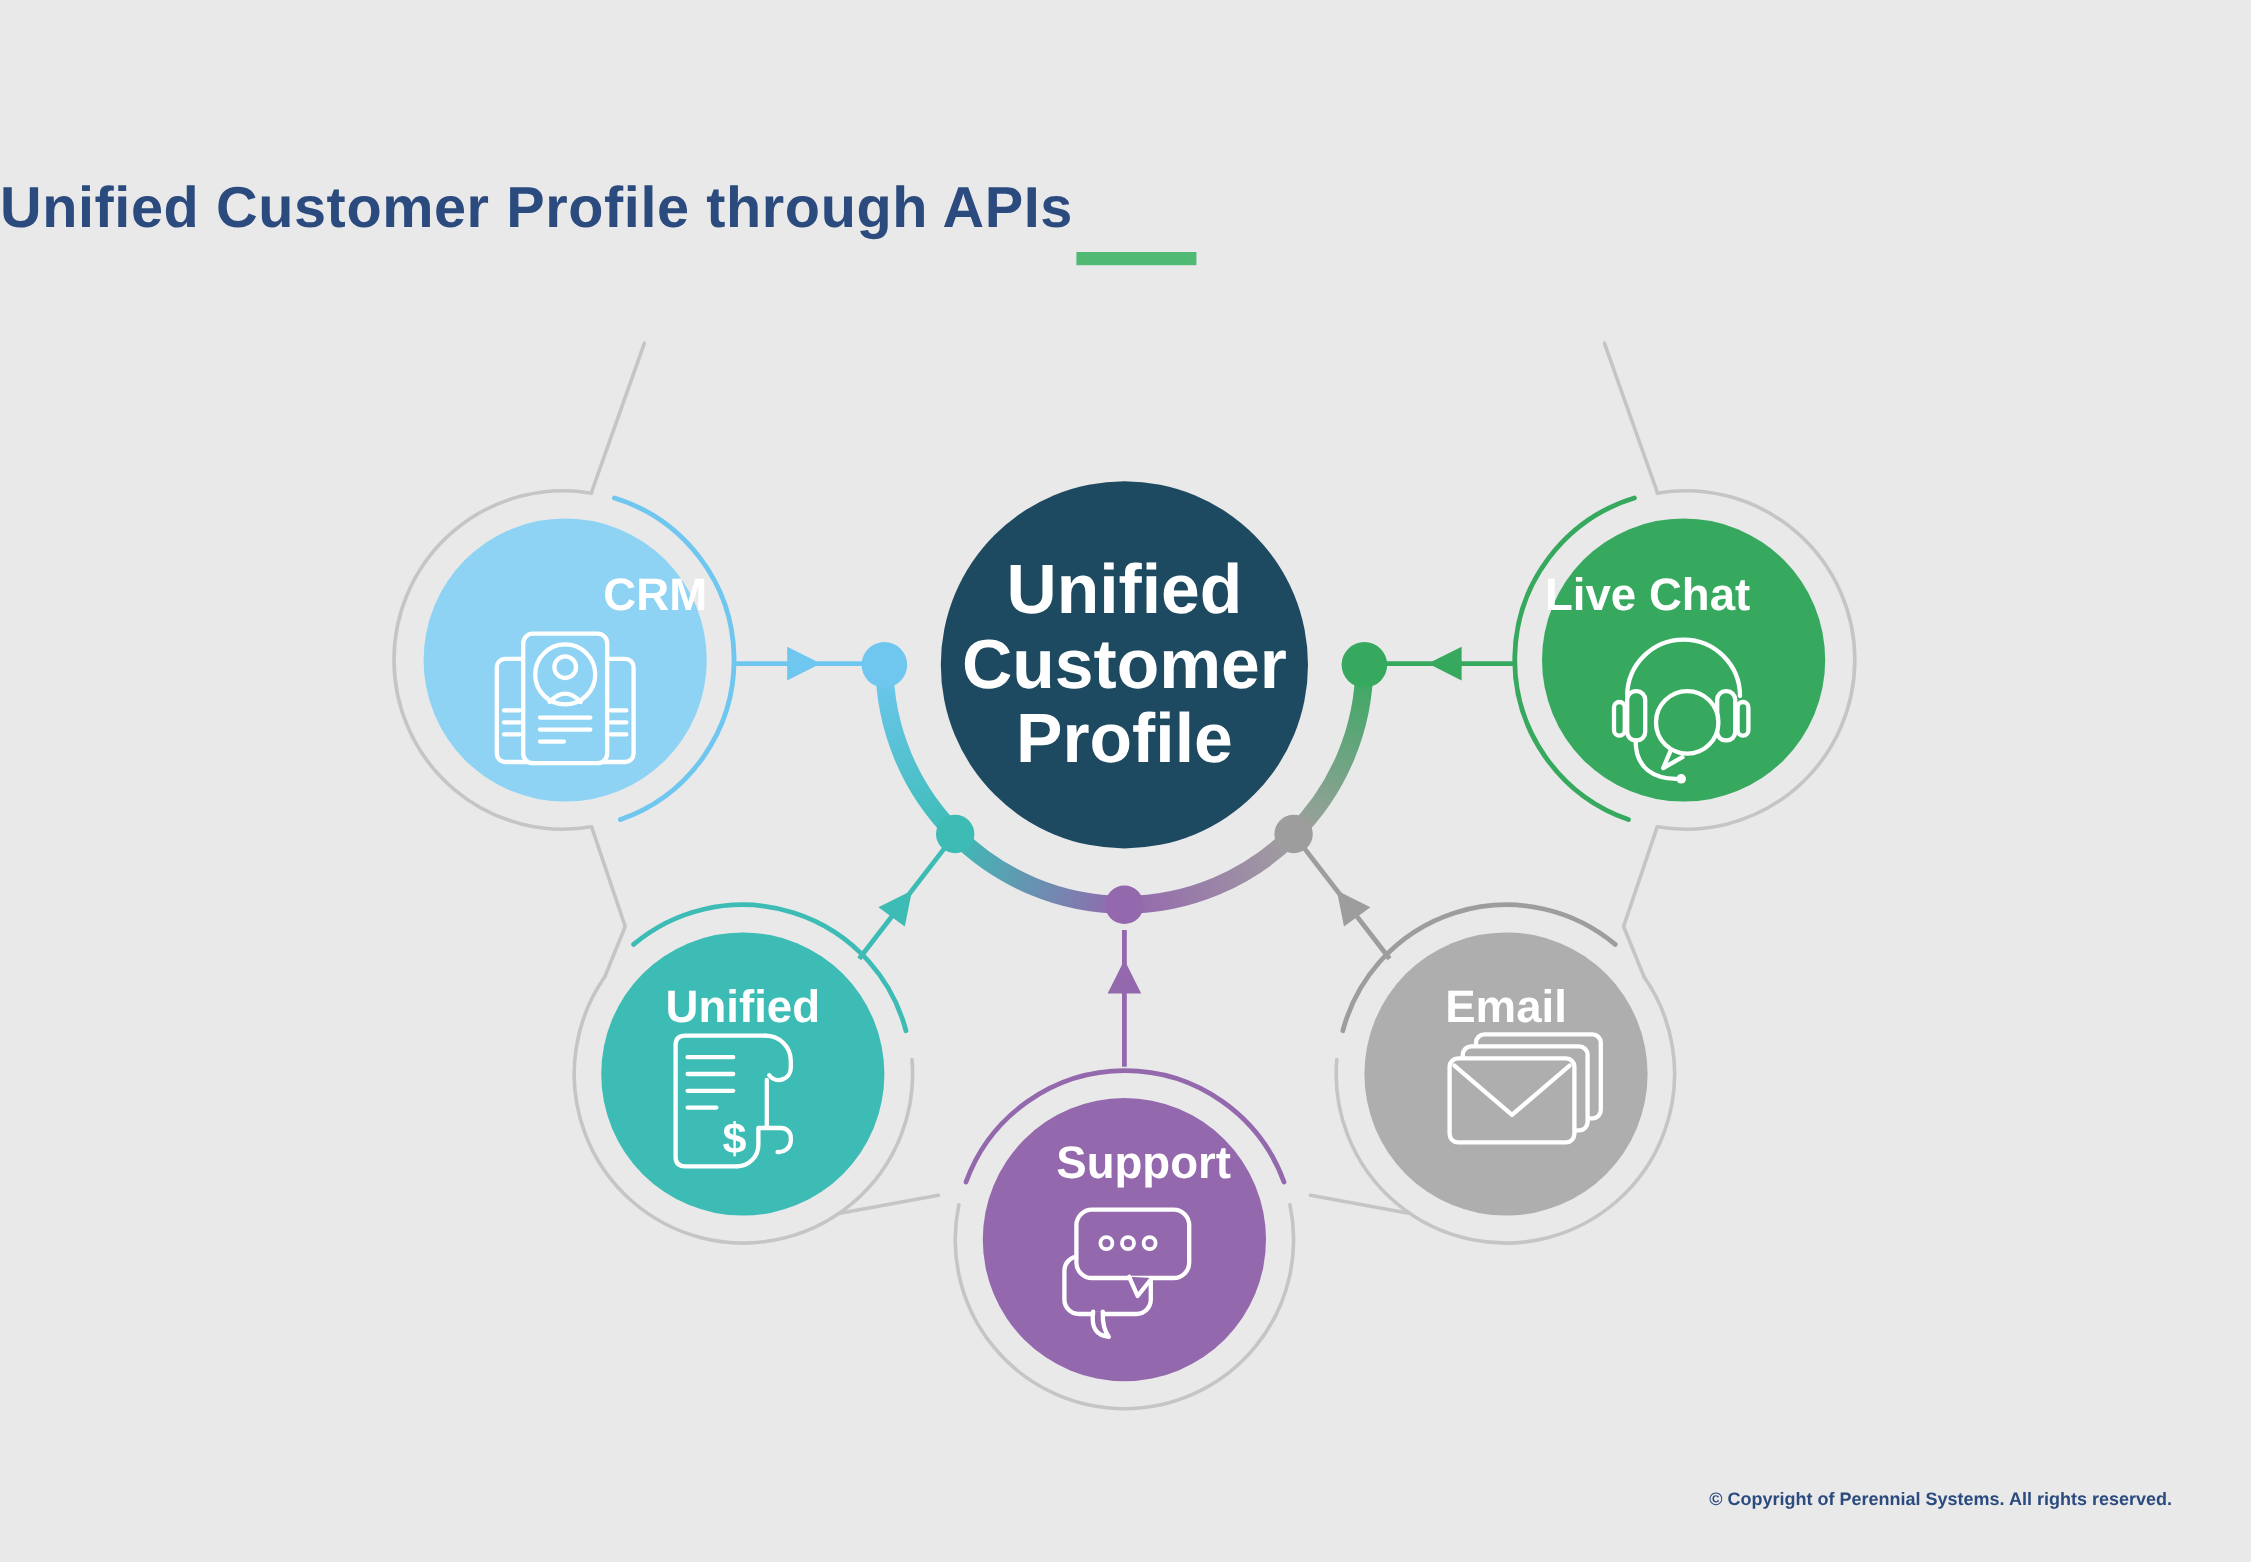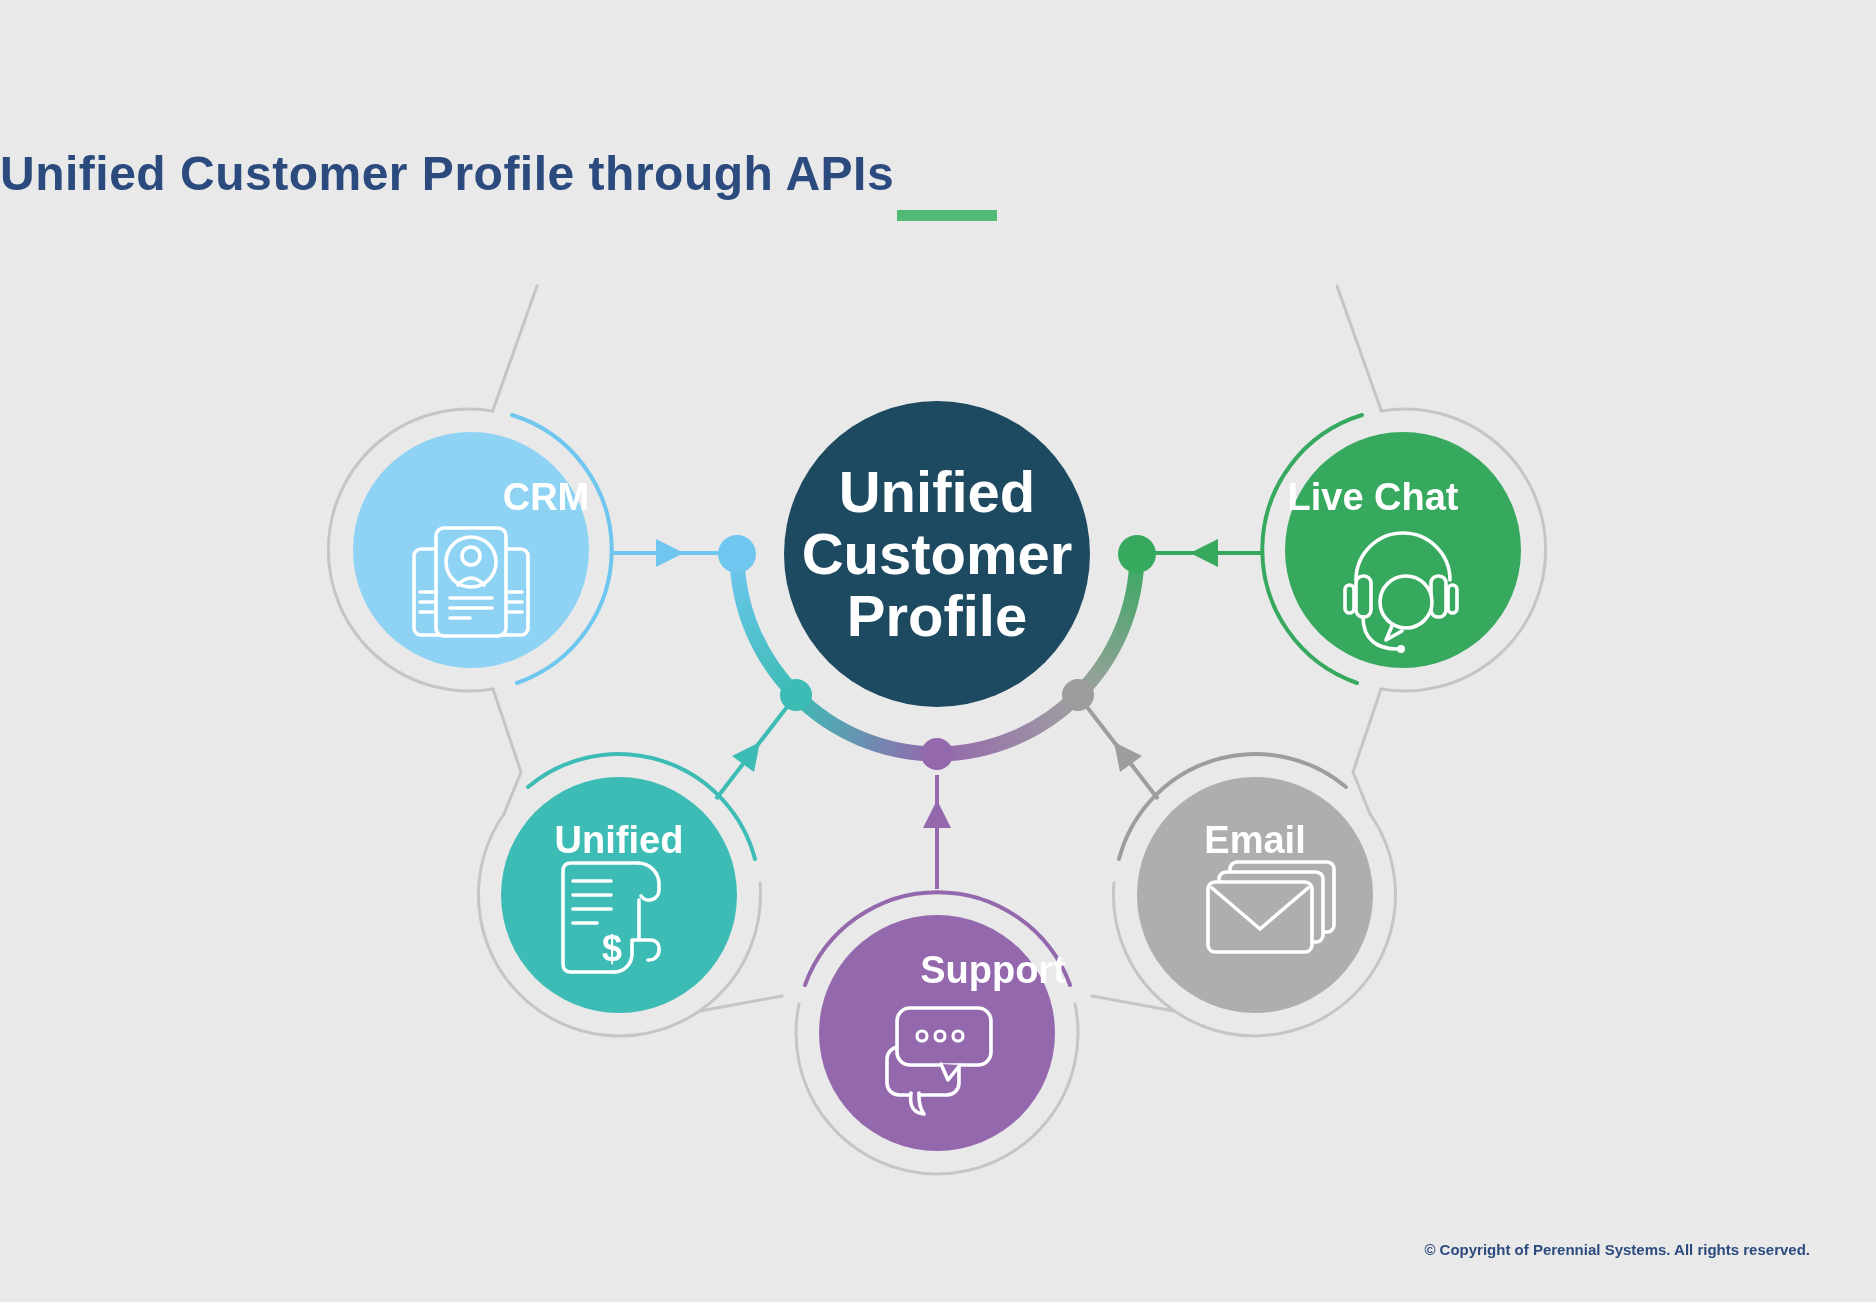--- a/index.html
+++ b/index.html
@@ -9,21 +9,21 @@
          font-size:48px;line-height:56px;font-weight:600;color:#2b4a7e;letter-spacing:.5px;}
   .accent-bar{position:absolute;left:897px;top:210px;width:100px;height:11px;background:#50b973;}
   .center-label{position:absolute;left:797px;top:461px;width:280px;text-align:center;
          font-size:58px;line-height:62px;font-weight:600;color:#ffffff;}
   .node-label{position:absolute;transform:translate(-50%,-50%);color:#ffffff;
          font-size:38px;font-weight:600;white-space:nowrap;}
   .lbl-crm{left:499px;top:497px;margin-left:47px;}
   .lbl-livechat{left:1373px;top:497px;}
   .lbl-billing{left:619px;top:840px;}
   .lbl-email{left:1255px;top:840px;}
-  .lbl-support{left:993px;top:970px;}
+  .lbl-support{left:953px;top:970px;}
   .copyright{position:absolute;right:66px;top:1241px;font-size:15px;font-weight:700;color:#2b4a7e;}
   svg{position:absolute;left:0;top:0;}
 </style>
 </head>
 <body>
 
 <div class="stage">
 
   <div class="title">Unified Customer Profile through APIs</div>
   <div class="accent-bar"></div>

